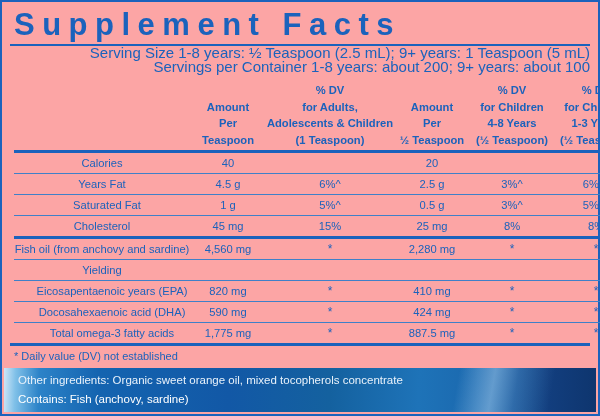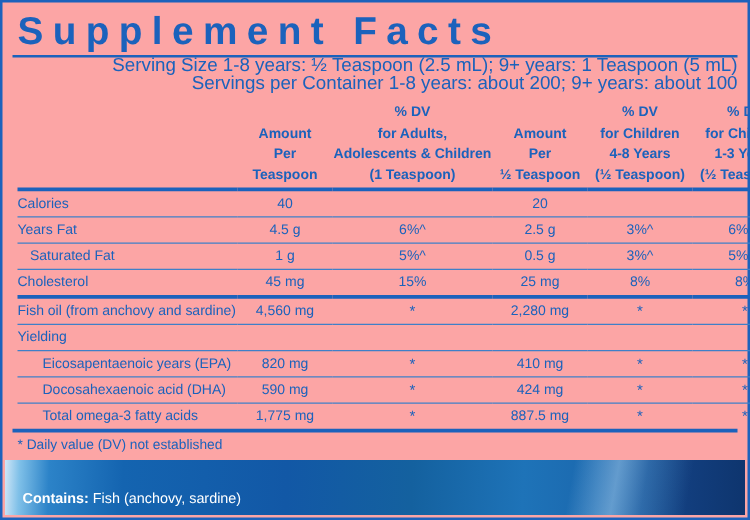--- a/index.html
+++ b/index.html
@@ -22,21 +22,21 @@
     white-space:nowrap;
   }
   .serving{
     font-size:15px;line-height:14px;color:#1b62bc;padding-left:4px;text-align:right;
   }
   .rule-thick{height:3px;background:#1b62bc;}
   .rule-med{height:2px;background:#1b62bc;}
 
   table{border-collapse:collapse;width:584px;margin-left:4px;table-layout:fixed;}
   td,th{padding:0;margin:0;color:#1b62bc;font-size:11.2px;vertical-align:bottom;}
-  .c-name{width:176px;text-align:left;}
+  .c-name{width:176px;text-align:center;}
   .c1{width:76px;text-align:center;}
   .c2{width:128px;text-align:center;}
   .c3{width:76px;text-align:center;}
   .c4{width:84px;text-align:center;}
   .c5{width:84px;text-align:center;}
 
   thead td{font-weight:bold;line-height:13.5px;padding-bottom:3px;font-size:11.2px;}
   .hdrspacer{height:7px;}
 
   tbody tr td{padding:3.5px 0 3.5px 0;line-height:13px;}
@@ -70,21 +70,21 @@
         #0e356e 100%);
     color:#ffffff;
     overflow:hidden;
   }
   .band-line1{
     position:absolute;left:14px;top:6px;font-size:11.5px;color:#e9f2fb;
   }
   .band-line2{
     position:absolute;left:14px;top:25px;font-size:11.5px;color:#ffffff;
   }
-  .band-line2 b{font-weight:bold;}
+  .band-line2 b{font-weight:normal;}
 </style>
 </head>
 <body>
 
 <div id="label">
 
   <div class="white-area">
 
     <div class="title">Supplement Facts</div>
 
@@ -227,19 +227,20 @@
 
     <div class="rule-thick"></div>
 
     <div class="foot">* Daily value (DV) not established</div>
     <div class="foot">^ Percent daily values (DV) are based on a 2,000 calorie diet</div>
     <div class="foot">^^ Percent daily values (DV) are based on a 1,000 calorie diet</div>
 
   </div>
 
   <div class="bottom-band">
+    <div class="band-line1">Other ingredients: Organic sweet orange oil, mixed tocopherols concentrate</div>
     <div class="band-line2">
       <b>Contains:</b>
       <span>Fish (anchovy, sardine)</span>
     </div>
   </div>
 
 </div>
 
 </body></html>

